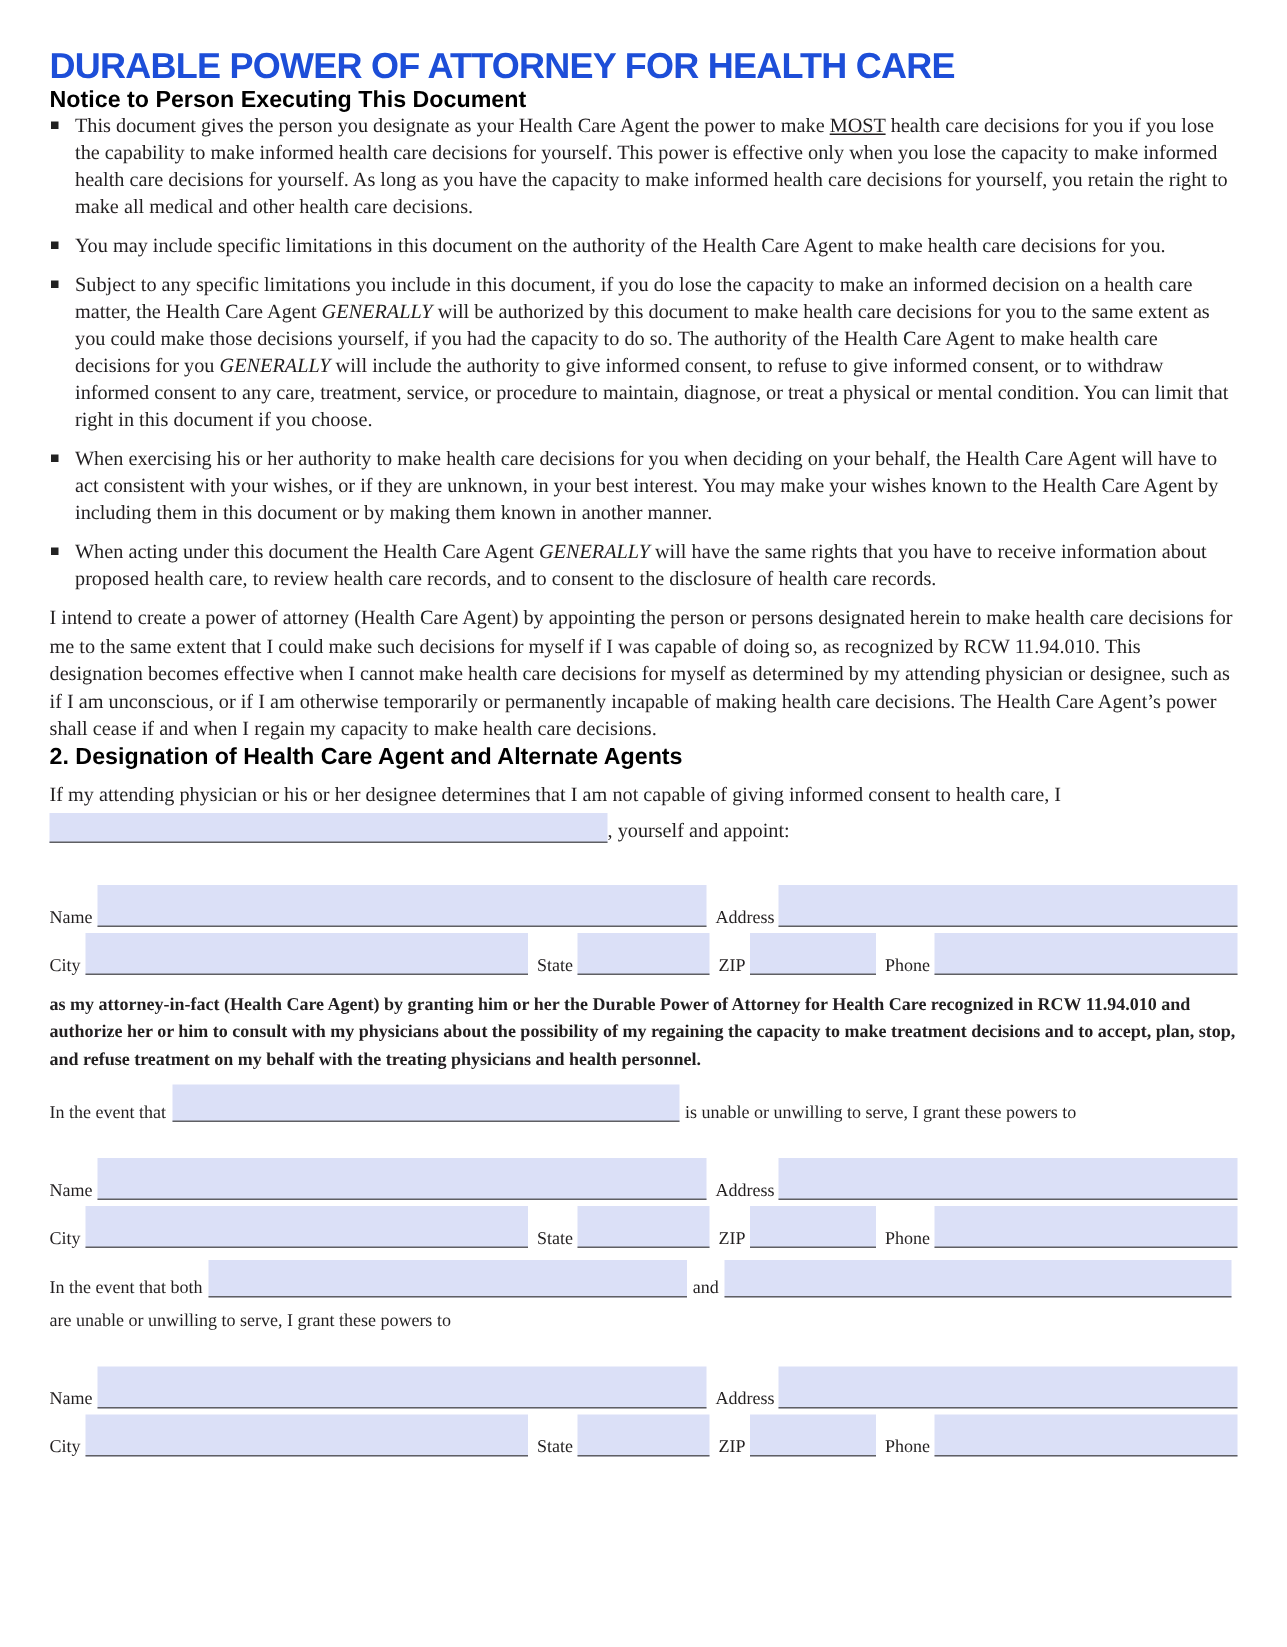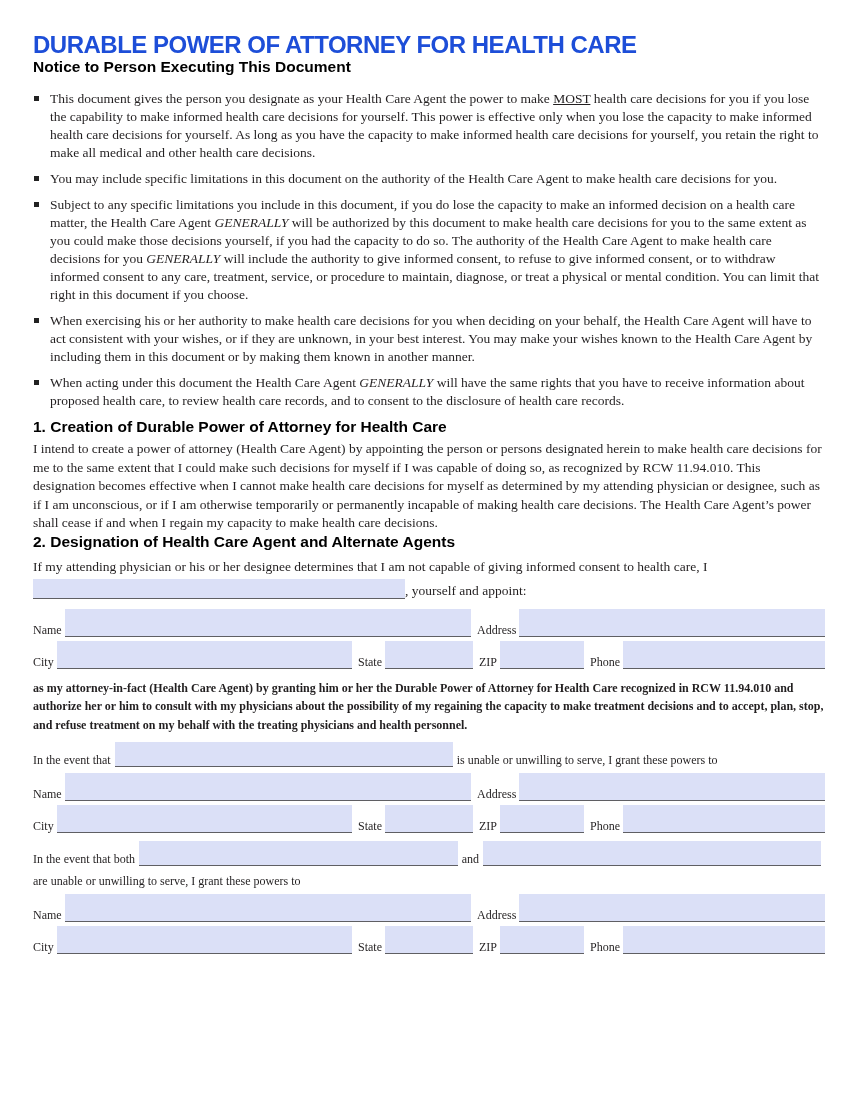--- a/index.html
+++ b/index.html
@@ -14,40 +14,40 @@
   }
   h2.sec-head{
     font-family:"Liberation Sans", sans-serif;font-weight:700;
     font-size:15.5px;line-height:17px;margin:0;color:#000000;
   }
   .notice-head{margin-top:14px;}
   .intro-bold{
     font-family:"Liberation Sans", sans-serif;font-weight:700;
     font-size:12.5px;line-height:14px;margin:7px 0 0 0;color:#1a1a1a;
   }
-  ul.notice-list{list-style:none;margin:15px 0 0 0;padding:0;}
+  ul.notice-list{list-style:none;margin:0 0 0 0;padding:0;}
   ul.notice-list li{
     position:relative;padding-left:17px;margin:0 0 8px 0;
     font-size:13.5px;line-height:18px;
   }
   ul.notice-list li::before{
     content:"";position:absolute;left:1px;top:6px;width:5px;height:5px;background:#222;
   }
   .u-text{text-decoration:underline;}
   .it-text{font-style:italic;}
   .sec1-head{margin-top:12px;}
   .sec-body{font-size:13.5px;line-height:18.6px;margin:5px 0 0 0;}
   .sec2-head{margin-top:10px;}
   .sec2-intro{font-size:13.5px;line-height:24px;margin:5px 0 0 0;}
   .field{
     background:#dbe0f7;border-bottom:1px solid #5f5f63;display:inline-block;
   }
   .field-inline{width:372px;height:19px;vertical-align:-4px;}
   .frow{display:flex;align-items:flex-end;margin-top:4px;}
-  .frow.first{margin-top:6px;align-items:flex-end;}
+  .frow.first{margin-top:24px;align-items:flex-end;}
   .flabel{
     font-size:12px;line-height:14px;white-space:nowrap;flex:0 0 auto;
   }
   .frow .field{height:27px;margin-left:3px;}
   .lbl-gap{margin-left:6px;}
   .f-name{flex:1.33 1 0;}
   .f-address{flex:1 1 0;}
   .f-city{flex:1 1 auto;}
   .f-state{flex:0 0 88px;}
   .f-zip{flex:0 0 84px;}
@@ -71,21 +71,20 @@
   <h2 class="sec-head notice-head">Notice to Person Executing This Document</h2>
 
   <ul class="notice-list">
     <li><span>This document gives the person you designate as your Health Care Agent the power to make </span><span class="u-text">MOST</span><span> health care decisions for you if you lose the capability to make informed health care decisions for yourself. This power is effective only when you lose the capacity to make informed health care decisions for yourself. As long as you have the capacity to make informed health care decisions for yourself, you retain the right to make all medical and other health care decisions.</span></li>
     <li><span>You may include specific limitations in this document on the authority of the Health Care Agent to make health care decisions for you.</span></li>
     <li><span>Subject to any specific limitations you include in this document, if you do lose the capacity to make an informed decision on a health care matter, the Health Care Agent </span><span class="it-text">GENERALLY</span><span> will be authorized by this document to make health care decisions for you to the same extent as you could make those decisions yourself, if you had the capacity to do so. The authority of the Health Care Agent to make health care decisions for you </span><span class="it-text">GENERALLY</span><span> will include the authority to give informed consent, to refuse to give informed consent, or to withdraw informed consent to any care, treatment, service, or procedure to maintain, diagnose, or treat a physical or mental condition. You can limit that right in this document if you choose.</span></li>
     <li><span>When exercising his or her authority to make health care decisions for you when deciding on your behalf, the Health Care Agent will have to act consistent with your wishes, or if they are unknown, in your best interest. You may make your wishes known to the Health Care Agent by including them in this document or by making them known in another manner.</span></li>
     <li><span>When acting under this document the Health Care Agent </span><span class="it-text">GENERALLY</span><span> will have the same rights that you have to receive information about proposed health care, to review health care records, and to consent to the disclosure of health care records.</span></li>
   </ul>
 
-  <h2 class="sec-head sec1-head">1. Creation of Durable Power of Attorney for Health Care</h2>
   <p class="sec-body">I intend to create a power of attorney (Health Care Agent) by appointing the person or persons designated herein to make health care decisions for me to the same extent that I could make such decisions for myself if I was capable of doing so, as recognized by RCW 11.94.010. This designation becomes effective when I cannot make health care decisions for myself as determined by my attending physician or designee, such as if I am unconscious, or if I am otherwise temporarily or permanently incapable of making health care decisions. The Health Care Agent’s power shall cease if and when I regain my capacity to make health care decisions.</p>
 
   <h2 class="sec-head sec2-head">2. Designation of Health Care Agent and Alternate Agents</h2>
   <p class="sec2-intro"><span>If my attending physician or his or her designee determines that I am not capable of giving informed consent to health care, I</span> <span class="field field-inline"></span><span>, yourself and appoint:</span></p>
 
   <div class="frow first">
     <span class="flabel">Name</span>
     <span class="field f-name"></span>
     <span class="flabel lbl-gap">Address</span>
     <span class="field f-address"></span>

